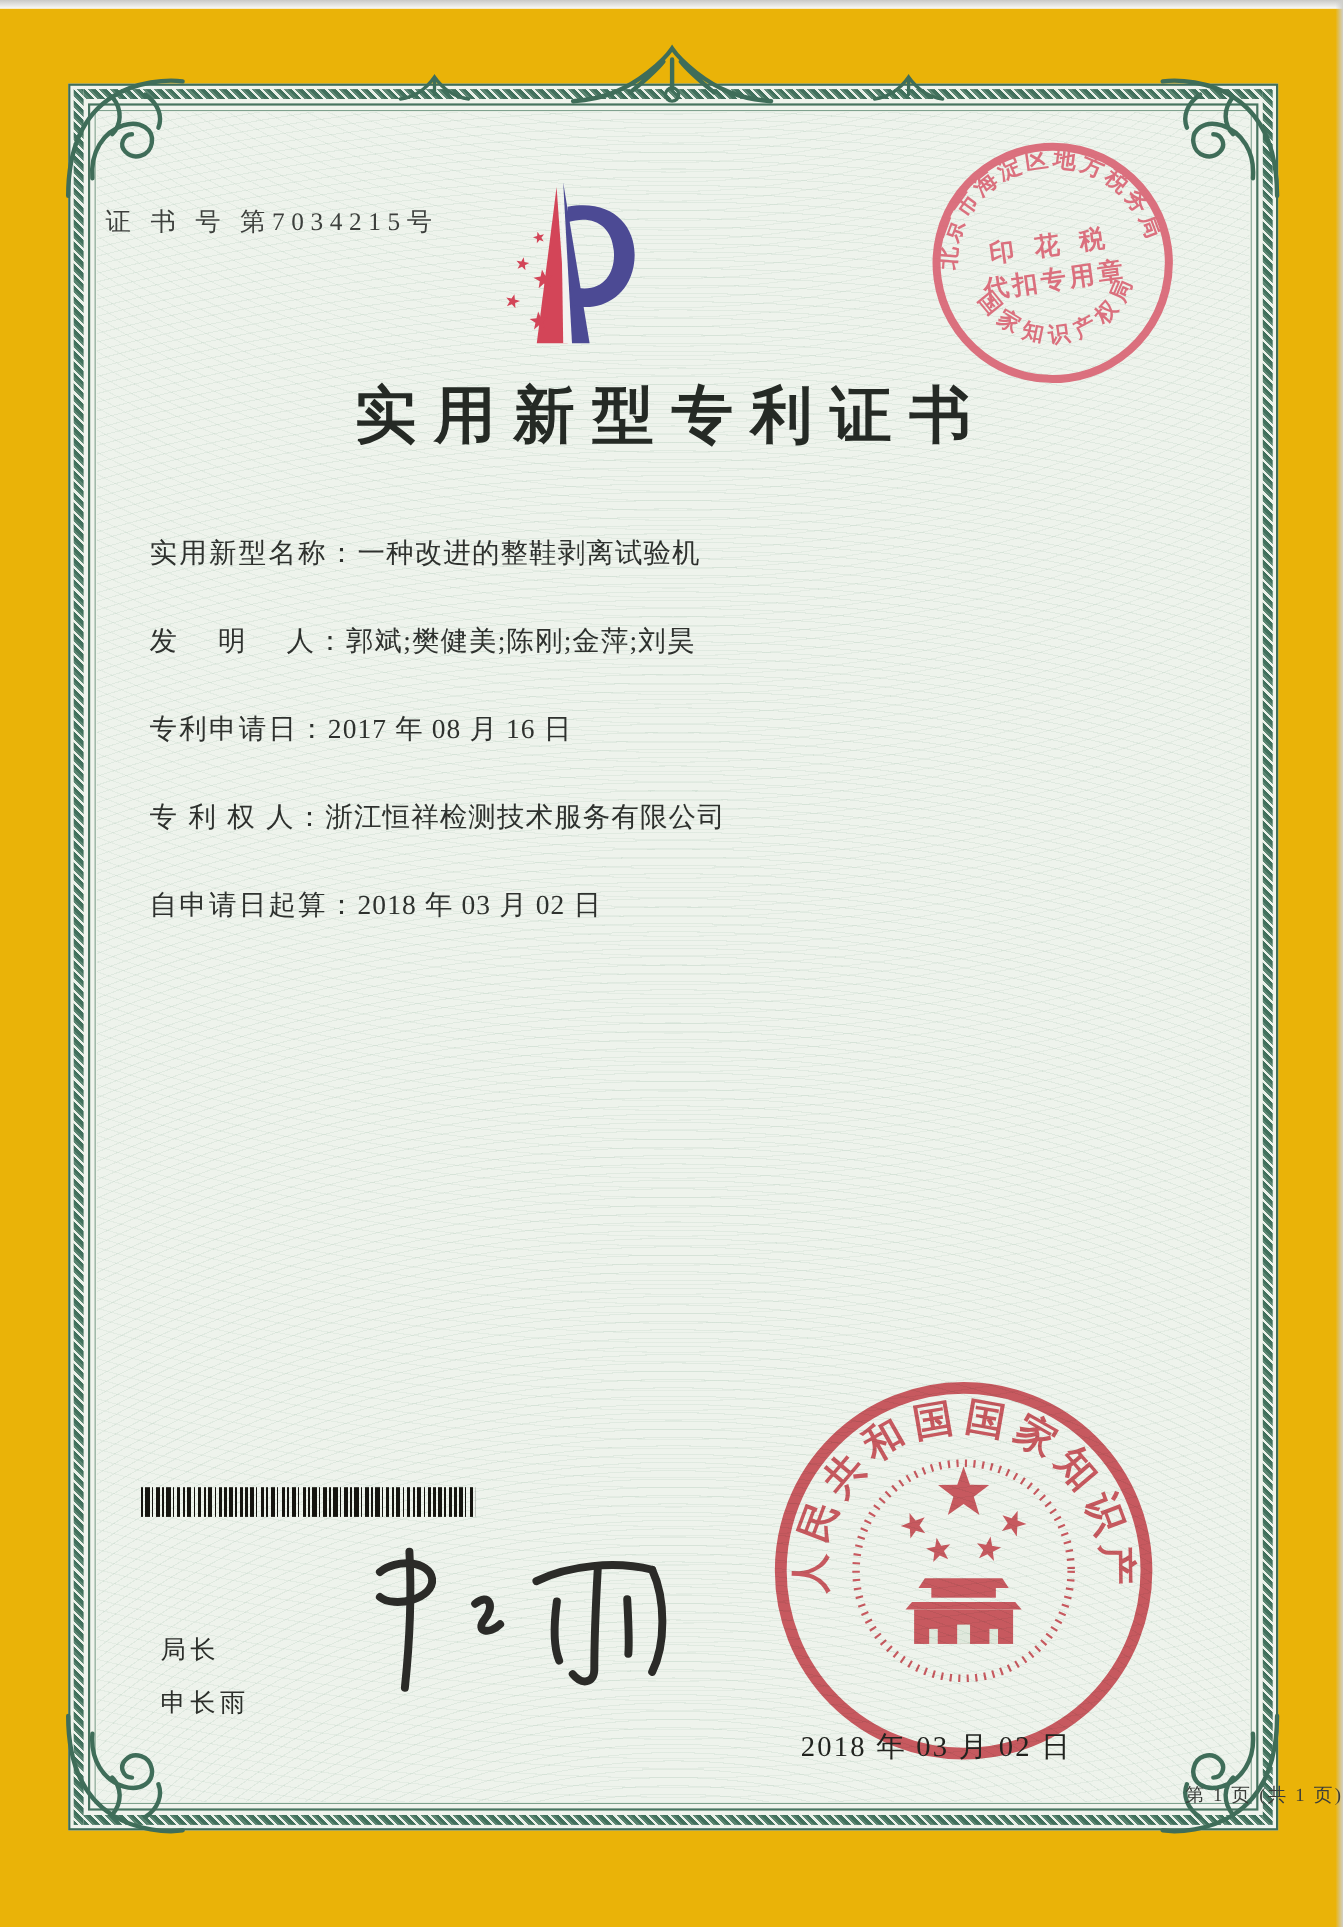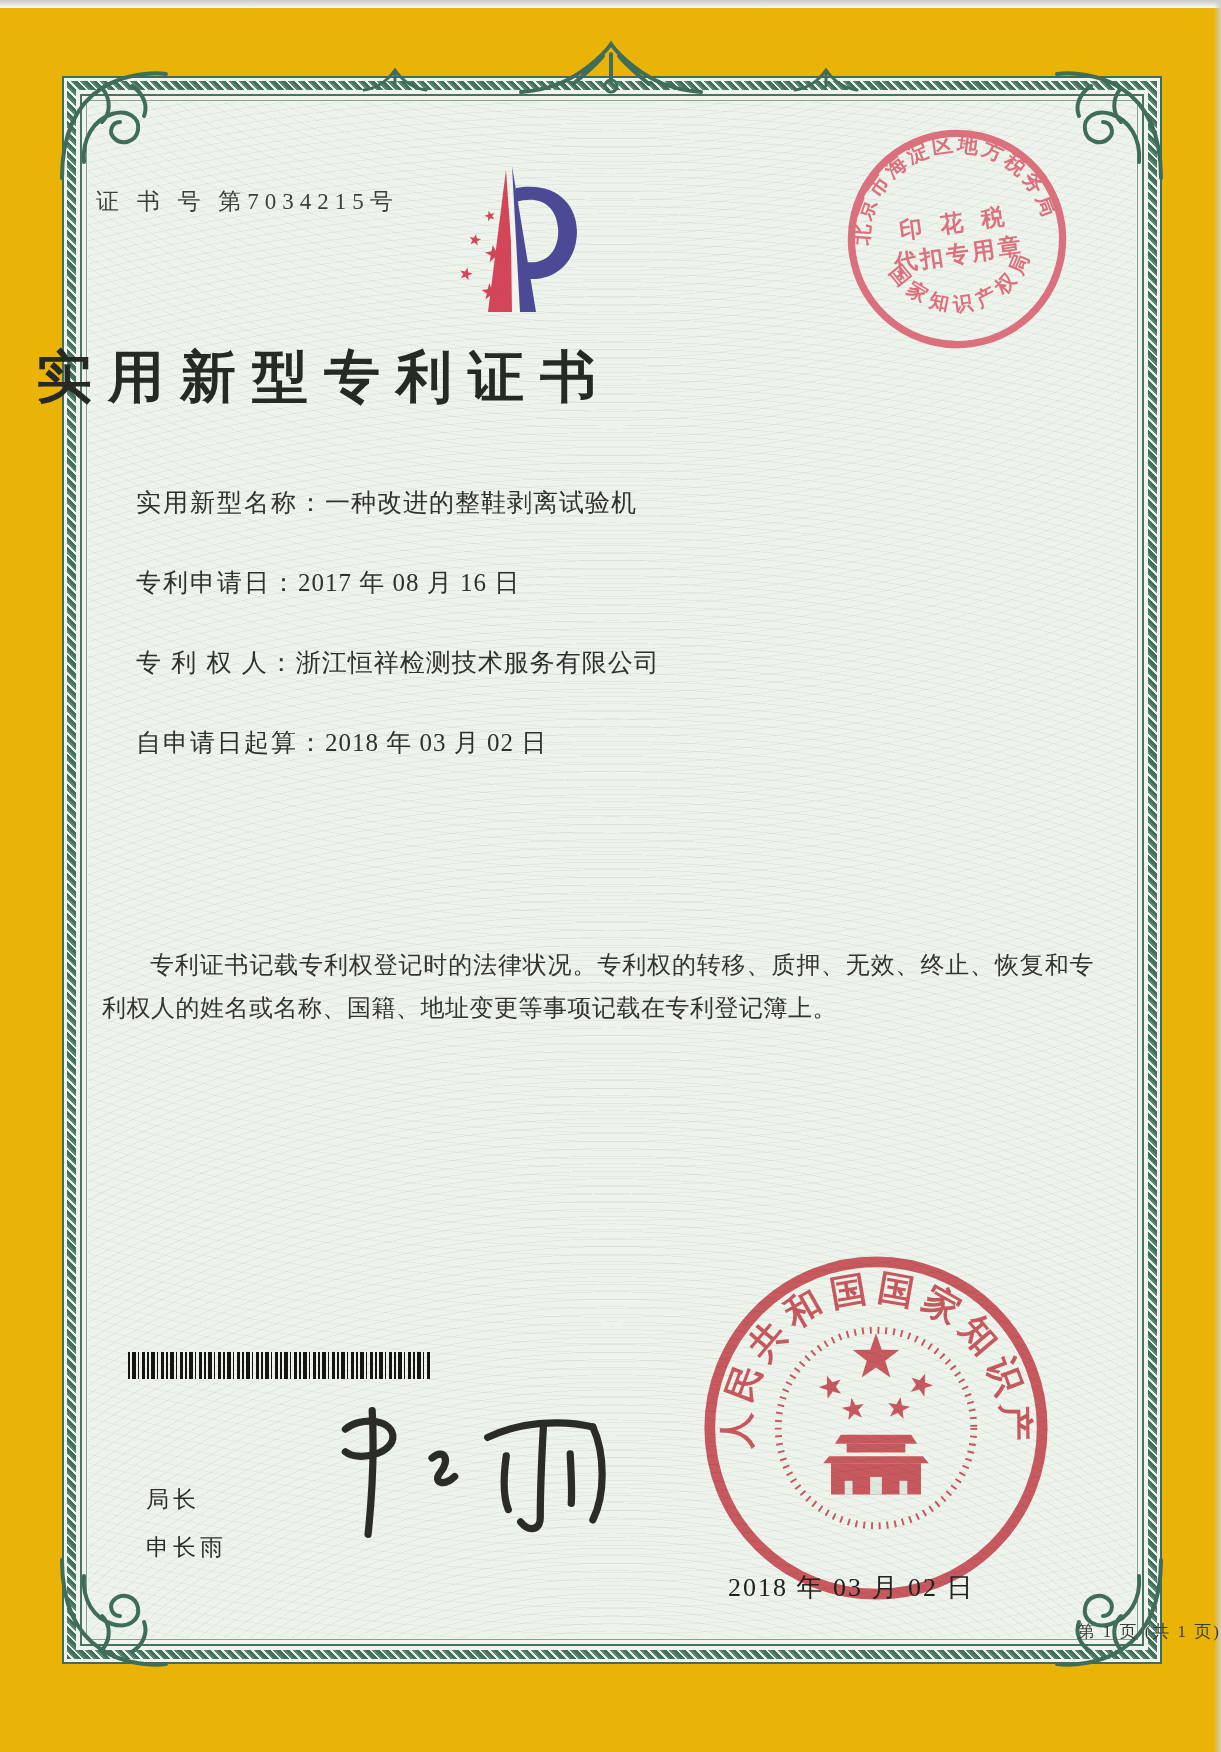--- a/index.html
+++ b/index.html
@@ -29,22 +29,22 @@
   .crest{position:absolute;left:50%;top:40px;transform:translateX(-50%);z-index:3;}
   .crest-side{position:absolute;top:62px;z-index:3;}
   .cs-l{left:360px;}
   .cs-r{right:360px;transform:scaleX(-1);}
 
   
   .cert-no{position:absolute;left:96px;top:186px;font-size:23px;letter-spacing:6px;color:#3c3f3c;z-index:4;}
   .logo{position:absolute;left:448px;top:158px;width:146px;height:158px;z-index:4;}
   .stamp{position:absolute;left:842px;top:124px;width:230px;height:230px;transform:rotate(-8deg);
          opacity:.88;z-index:6;}
-  .title{position:absolute;left:0;right:0;top:340px;font-size:56px;font-weight:bold;
-         letter-spacing:16px;color:#252a25;z-index:4;padding-left:36px;}
+  .title{position:absolute;left:0;right:0;top:340px;text-align:center;font-size:56px;font-weight:bold;
+         letter-spacing:16px;color:#252a25;z-index:4;}
   .fields{position:absolute;left:116px;top:486px;width:960px;z-index:4;}
   .field-row{margin-bottom:47px;font-size:25px;color:#2e312e;letter-spacing:1px;white-space:nowrap;}
   .field-row .lbl{letter-spacing:2px;margin-left:20px;}
   .body-text{position:absolute;left:102px;top:944px;width:992px;z-index:4;font-size:24px;
              line-height:43px;color:#33352f;text-align:justify;letter-spacing:.5px;}
   .body-text p{margin:0;text-indent:2em;}
   .barcode{position:absolute;left:128px;top:1352px;width:304px;height:27px;z-index:4;
      background:
        repeating-linear-gradient(90deg,#15140f 0 2px,rgba(0,0,0,0) 2px 4px,#15140f 4px 8px,rgba(0,0,0,0) 8px 10px,#15140f 10px 11px,rgba(0,0,0,0) 11px 14px,#15140f 14px 17px,rgba(0,0,0,0) 17px 19px);}
   .signer{position:absolute;left:146px;top:1484px;z-index:4;font-size:23px;color:#2c2f2b;letter-spacing:4px;}
@@ -137,32 +137,34 @@
     </svg>
   </div>
 
   <div class="title">实用新型专利证书</div>
 
   <div class="fields">
     <div class="field-row">
       <span class="lbl">实用新型名称：</span><span class="val">一种改进的整鞋剥离试验机</span>
     </div>
     <div class="field-row">
+      <span class="lbl">发　 明 　人：</span><span class="val">郭斌;樊健美;陈刚;金萍;刘昊</span>
+    </div>
+    <div class="field-row">
       <span class="lbl">专利申请日：</span><span class="val">2017 年 08 月 16 日</span>
     </div>
     <div class="field-row">
       <span class="lbl">专 利 权 人：</span><span class="val">浙江恒祥检测技术服务有限公司</span>
     </div>
     <div class="field-row">
       <span class="lbl">自申请日起算：</span><span class="val">2018 年 03 月 02 日</span>
     </div>
   </div>
 
   <div class="body-text">
-    <p>专利证书记载专利权登记时的法律状况。专利权的转移、质押、无效、终止、恢复和专利权人的姓名或名称、国籍、地址变更等事项记载在专利登记簿上。</p>
   </div>
 
   <div class="barcode"></div>
 
   <div class="signer">
     <div>局长</div>
     <div>申长雨</div>
   </div>
 
   <div class="signature">

